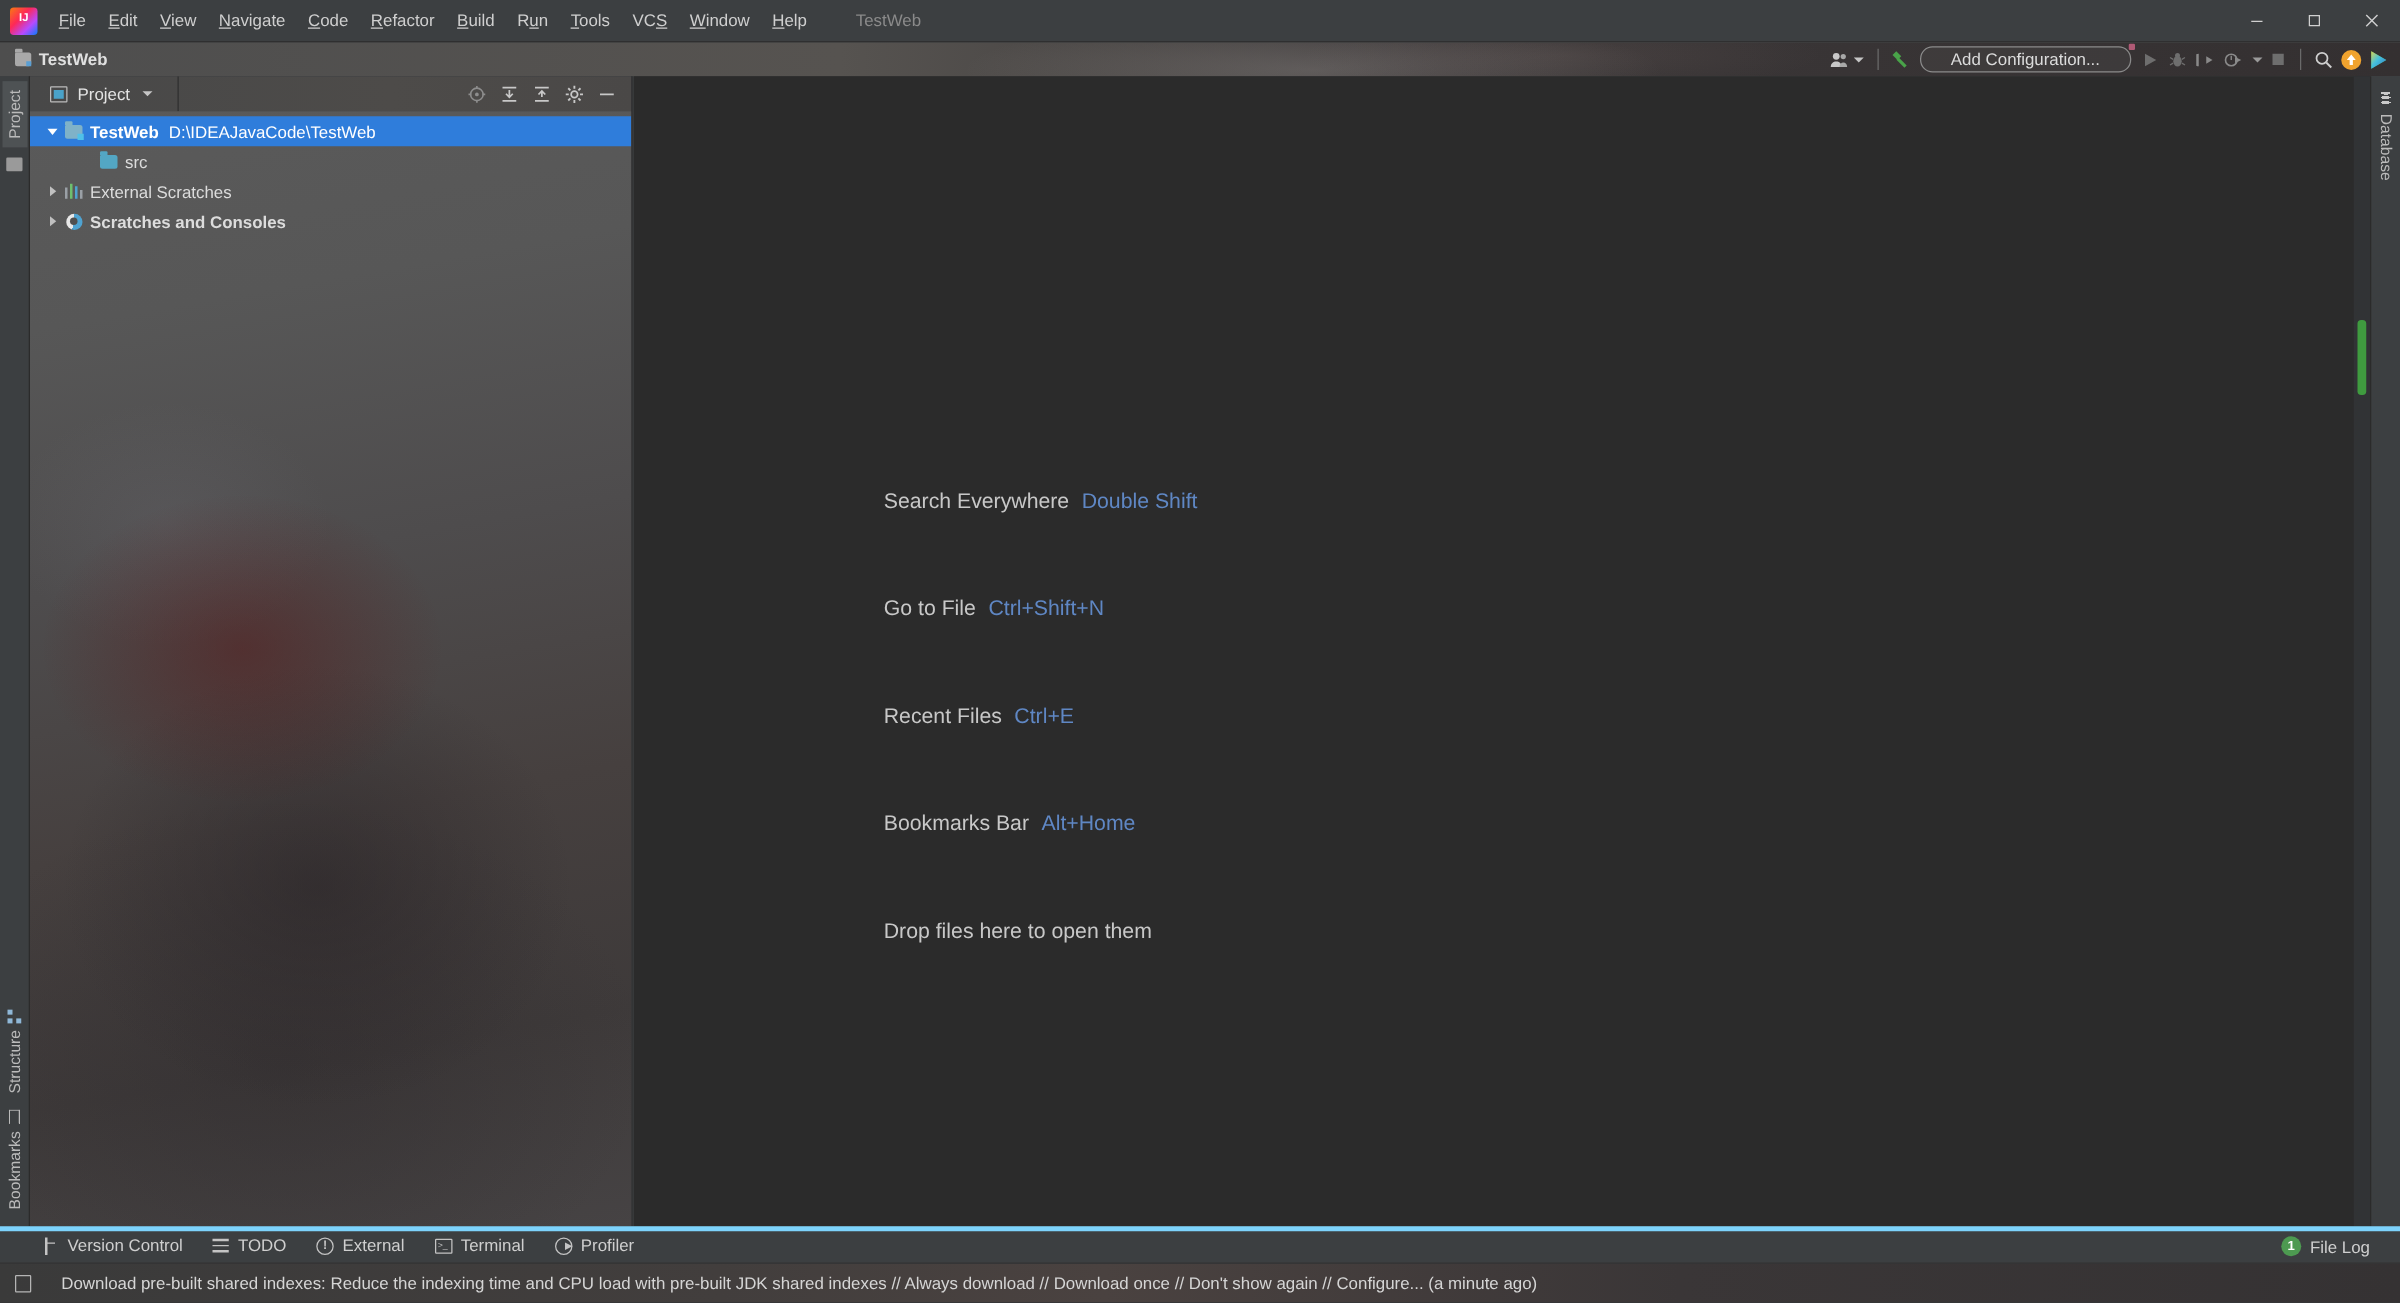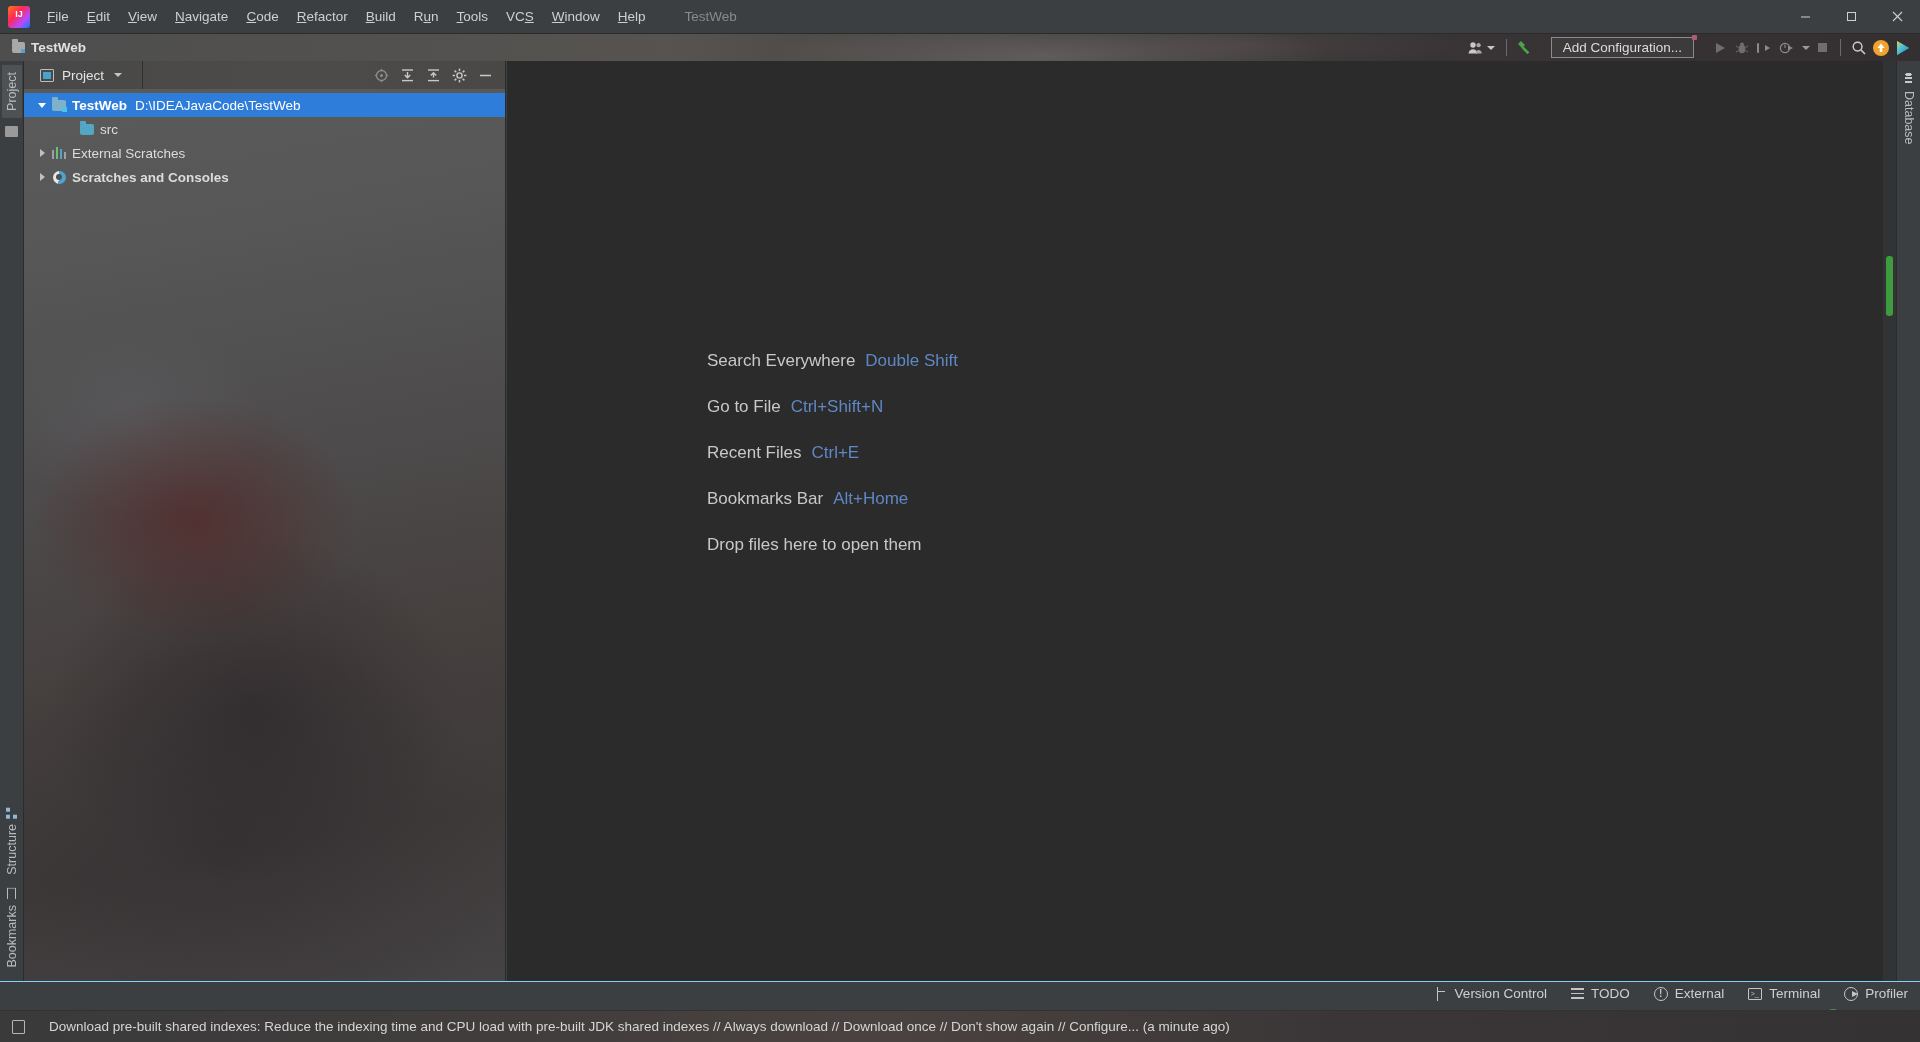--- a/index.html
+++ b/index.html
@@ -73,23 +73,23 @@
     content:""; position:absolute; right:0px; bottom:0px; width:4px; height:4px;
     background:#5a9fd4;
   }
   .tb-right {
     position:relative; z-index:2; margin-left:auto; display:flex; align-items:center;
     height:27px; padding-right:6px;
   }
   .tb-ic { width:22px; height:24px; display:flex; align-items:center; justify-content:center; }
   .tb-sep { width:1px; height:17px; background:#6a6a6a; margin:0 7px; }
   .addconf {
-    height:21px; padding:0 11px; display:flex; align-items:center;
-    border:1px solid #8b8b8b; border-radius:0; color:#dcdcdc;
-    font-size:13.5px; background:rgba(255,255,255,.04); margin:0 15px;
+    height:21px; padding:0 24px; display:flex; align-items:center;
+    border:1px solid #8b8b8b; border-radius:10px; color:#dcdcdc;
+    font-size:13.5px; background:rgba(255,255,255,.04); margin:0 4px;
     position:relative;
   }
   .addconf::after{
     content:""; position:absolute; right:-4px; top:-3px; width:5px;height:5px;
     background:#b05a75; border-radius:1px;
   }
   .arrow-dn {
     width:0;height:0;border-left:4px solid transparent;border-right:4px solid transparent;
     border-top:4px solid #c6c6c6; margin-left:3px;
   }
@@ -209,38 +209,37 @@
 
   
   .editor {
     position:absolute; left:507px; top:61px; right:24px; height:920px;
     background:#2b2b2b; overflow:hidden;
   }
   .placeholder {
     position:absolute; left:200px; top:290px;
     display:flex; flex-direction:column; gap:26px;
   }
-  .ph-line { font-size:17px; color:#c8c8c8; white-space:nowrap; }
+  .ph-line { font-size:17px; color:#c8c8c8; white-space:nowrap;margin-top:40px; }
   .ph-key { color:#5f87c4; margin-left:10px; }
 
   .edit-scroll {
     position:absolute; right:3px; top:195px; width:7px; height:60px;
     background:#3f9b3f; border-radius:3px;
   }
   .edit-scrolltrk {
     position:absolute; right:0px; top:0; width:13px; height:920px;
     background:#313335;
   }
 
   
   .bottombar {
     position:absolute; left:0; top:981px; width:1920px; height:29px;
-    background:#3c3f41; display:flex; align-items:flex-end;
-    border-top:1px solid #7dd3fc;
-    flex-direction:column;
+    background:#3c3f41; display:flex; align-items:flex-start;
+    border-top:4px solid #7dd3fc;
   }
   .bb-item {
     display:flex; align-items:center; gap:7px; padding:4px 12px;
     color:#cfcfcf; font-size:13.5px; white-space:nowrap;
   }
   .bb-left { display:flex; align-items:center; margin-left:22px; }
   .bb-right { margin-left:auto; display:flex; align-items:center; padding-right:12px; }
   .badge-g {
     width:16px;height:16px;border-radius:50%;background:#4d9a51;color:#fff;
     font-size:10.5px; display:flex;align-items:center;justify-content:center; font-weight:bold;

